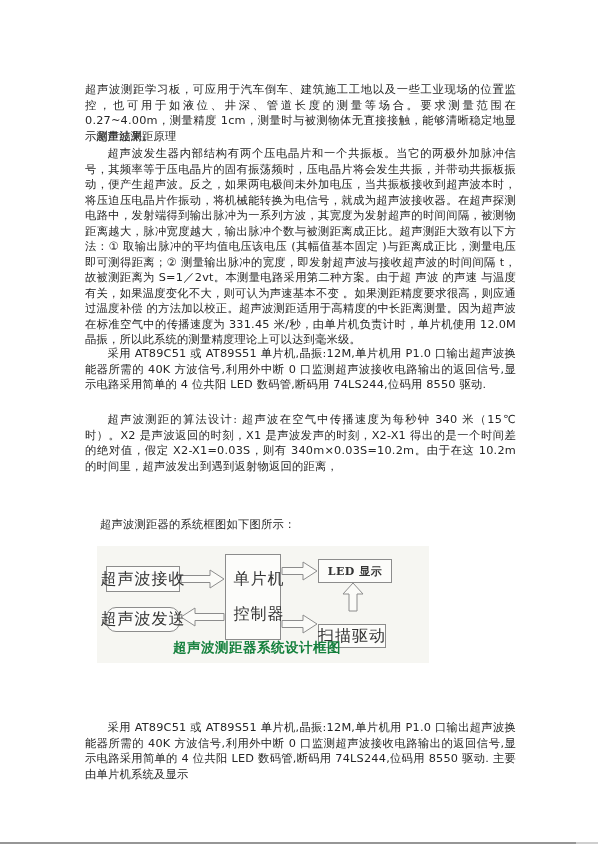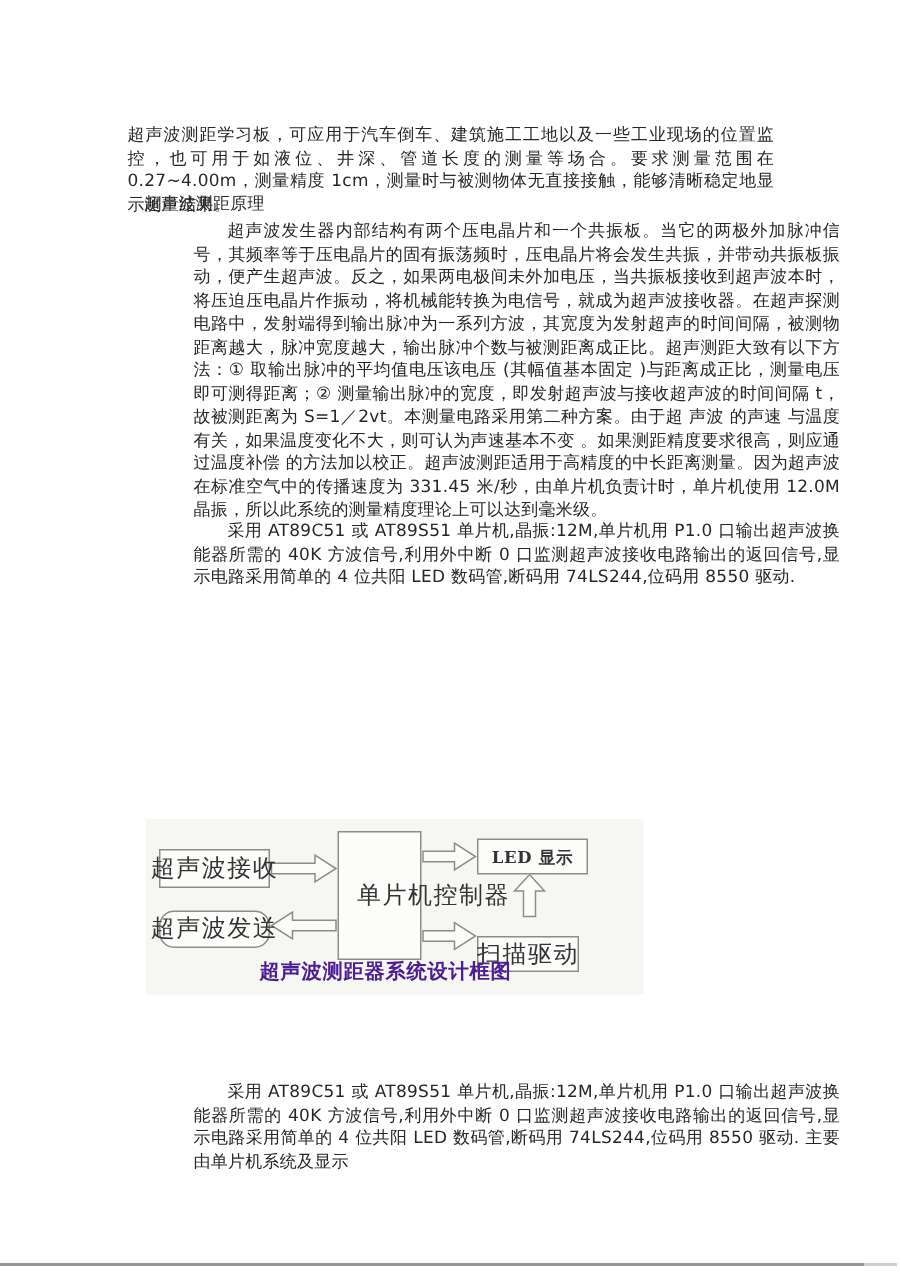--- a/index.html
+++ b/index.html
@@ -13,21 +13,21 @@
   }
   .tblock{
     position:absolute;
     left:85px;width:431px;
     font-size:11.3px;
     line-height:15.5px;
     text-align:justify;
     letter-spacing:0.2px;
     color:#262626;
   }
-  .indent2{text-indent:2em;margin-left:44px;}
+  .indent2{text-indent:2em;}
   .indent1{text-indent:15px;}
   .h-small{font-size:11.3px;line-height:15.5px;font-family:Liberation Mono, monospace;}
   
   .diagram{
     position:absolute;
     left:97px;top:546px;
     width:332px;height:117px;
     background:#f6f6f2;
   }
   .dbox{
@@ -35,27 +35,27 @@
     box-sizing:border-box;
     border:1px solid #8c8c8c;
     background:#fcfcfa;
     display:flex;align-items:center;justify-content:center;
     font-size:16px;color:#333;
     letter-spacing:1px;
     white-space:nowrap;
   }
   .dbox-receive{left:9px;top:20px;width:74px;height:26px;}
   .dbox-send{left:9px;top:61px;width:74px;height:25px;border-radius:10px;}
-  .dbox-mcu{left:128px;top:8px;width:56px;height:86px;flex-direction:row;justify-content:space-evenly;padding-left:12px;}
+  .dbox-mcu{left:128px;top:8px;width:56px;height:86px;flex-direction:column;justify-content:space-evenly;padding-left:12px;}
   .dbox-led{left:221px;top:13px;width:74px;height:24px;font-family:"DejaVu Serif","Liberation Serif",serif;font-weight:bold;font-size:11px;letter-spacing:0.5px;}
   .dbox-scan{left:221px;top:66px;width:68px;height:24px;margin-top:12px;}
   .dcaption{
     position:absolute;left:0;top:93px;width:320px;
     text-align:center;
-    font-size:13.5px;font-weight:bold;color:#4c1d95;
+    font-size:13.5px;font-weight:bold;color:#15803d;
     letter-spacing:0.5px;
   }
   .arrows{position:absolute;left:0;top:0;}
   .arrows polygon{fill:#fbfbf8;stroke:#8c8c8c;stroke-width:1;}
   
   .divider-main{position:absolute;left:0;top:842px;width:576px;height:2px;background:#969696;}
   .divider-tail{position:absolute;left:576px;top:842px;width:22px;height:2px;background:#cfcfcf;}
 </style>
 </head>
 <body>
@@ -63,21 +63,23 @@
 <div class="page">
 
   <div class="tblock" style="top:82px;">超声波测距学习板，可应用于汽车倒车、建筑施工工地以及一些工业现场的位置监控，也可用于如液位、井深、管道长度的测量等场合。要求测量范围在 0.27~4.00m，测量精度 1cm，测量时与被测物体无直接接触，能够清晰稳定地显示测量结果。</div>
 
   <div class="tblock h-small" style="top:130px;margin-left:11px;">超声波测距原理</div>
 
   <div class="tblock indent2" style="top:146px;">超声波发生器内部结构有两个压电晶片和一个共振板。当它的两极外加脉冲信号，其频率等于压电晶片的固有振荡频时，压电晶片将会发生共振，并带动共振板振动，便产生超声波。反之，如果两电极间未外加电压，当共振板接收到超声波本时，将压迫压电晶片作振动，将机械能转换为电信号，就成为超声波接收器。在超声探测电路中，发射端得到输出脉冲为一系列方波，其宽度为发射超声的时间间隔，被测物距离越大，脉冲宽度越大，输出脉冲个数与被测距离成正比。超声测距大致有以下方法：① 取输出脉冲的平均值电压该电压 (其幅值基本固定 )与距离成正比，测量电压即可测得距离；② 测量输出脉冲的宽度，即发射超声波与接收超声波的时间间隔 t，故被测距离为 S=1／2vt。本测量电路采用第二种方案。由于超 声波 的声速 与温度有关，如果温度变化不大，则可认为声速基本不变 。如果测距精度要求很高，则应通 过温度补偿 的方法加以校正。超声波测距适用于高精度的中长距离测量。因为超声波在标准空气中的传播速度为 331.45 米/秒，由单片机负责计时，单片机使用 12.0M 晶振，所以此系统的测量精度理论上可以达到毫米级。</div>
 
   <div class="tblock indent2" style="top:346px;">采用 AT89C51 或 AT89S51 单片机,晶振:12M,单片机用 P1.0 口输出超声波换能器所需的 40K 方波信号,利用外中断 0 口监测超声波接收电路输出的返回信号,显示电路采用简单的 4 位共阳 LED 数码管,断码用 74LS244,位码用 8550 驱动.</div>
 
+  <div class="tblock indent2" style="top:412px;">超声波测距的算法设计: 超声波在空气中传播速度为每秒钟 340 米（15℃时）。X2 是声波返回的时刻，X1 是声波发声的时刻，X2-X1 得出的是一个时间差的绝对值，假定 X2-X1=0.03S，则有 340m×0.03S=10.2m。由于在这 10.2m 的时间里，超声波发出到遇到返射物返回的距离，</div>
 
+  <div class="tblock indent1" style="top:517px;">超声波测距器的系统框图如下图所示：</div>
 
   <div class="diagram">
 
     <svg class="arrows" width="332" height="117" viewBox="0 0 332 117">
 
       <polygon points="84,29.5 113,29.5 113,24 127,33 113,42 113,36.5 84,36.5"></polygon>
 
       <polygon points="127,67.5 98,67.5 98,62 84,71 98,80 98,74.5 127,74.5"></polygon>
 
       <polygon points="185,21.5 206,21.5 206,16 220,25 206,34 206,28.5 185,28.5"></polygon>

